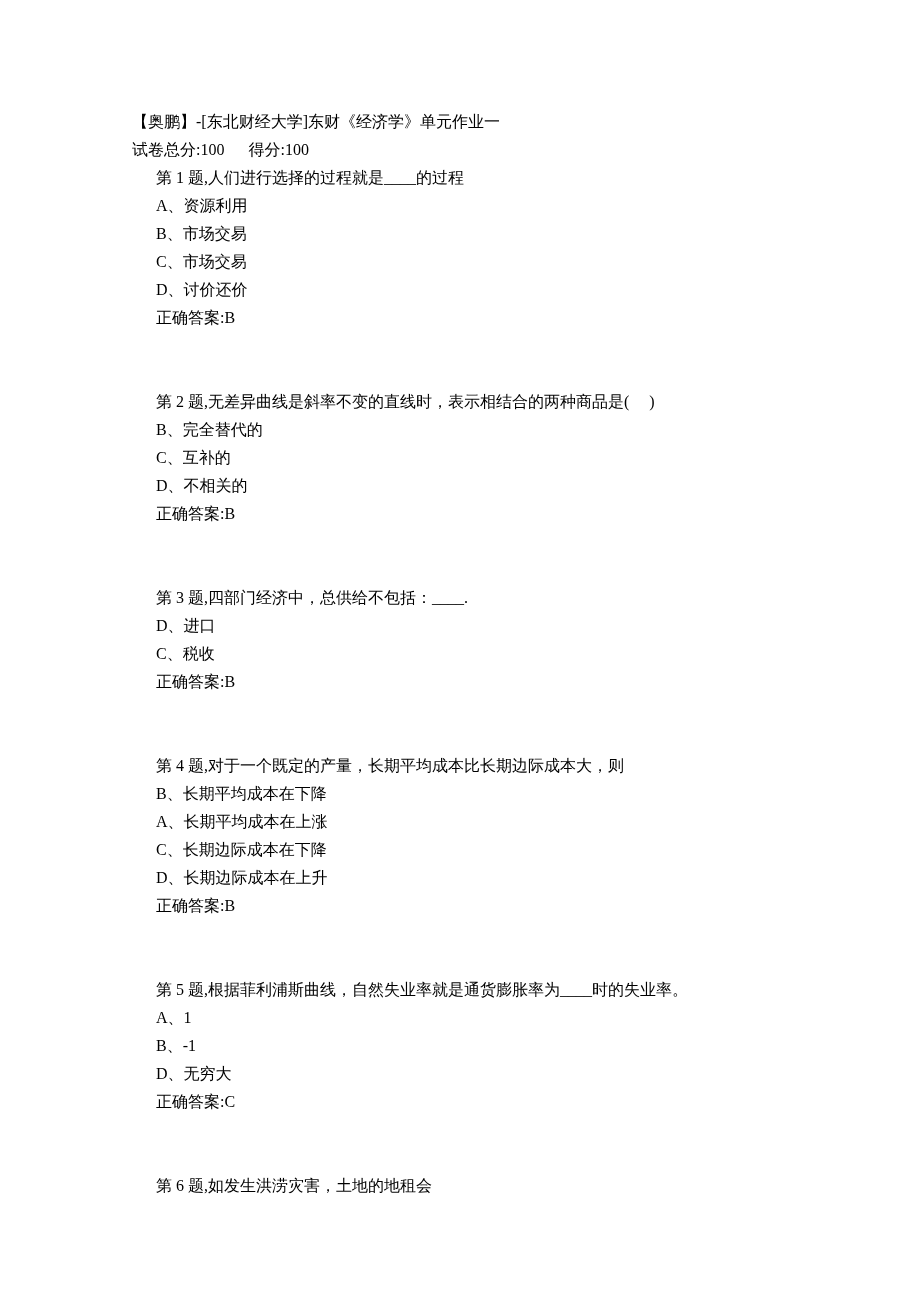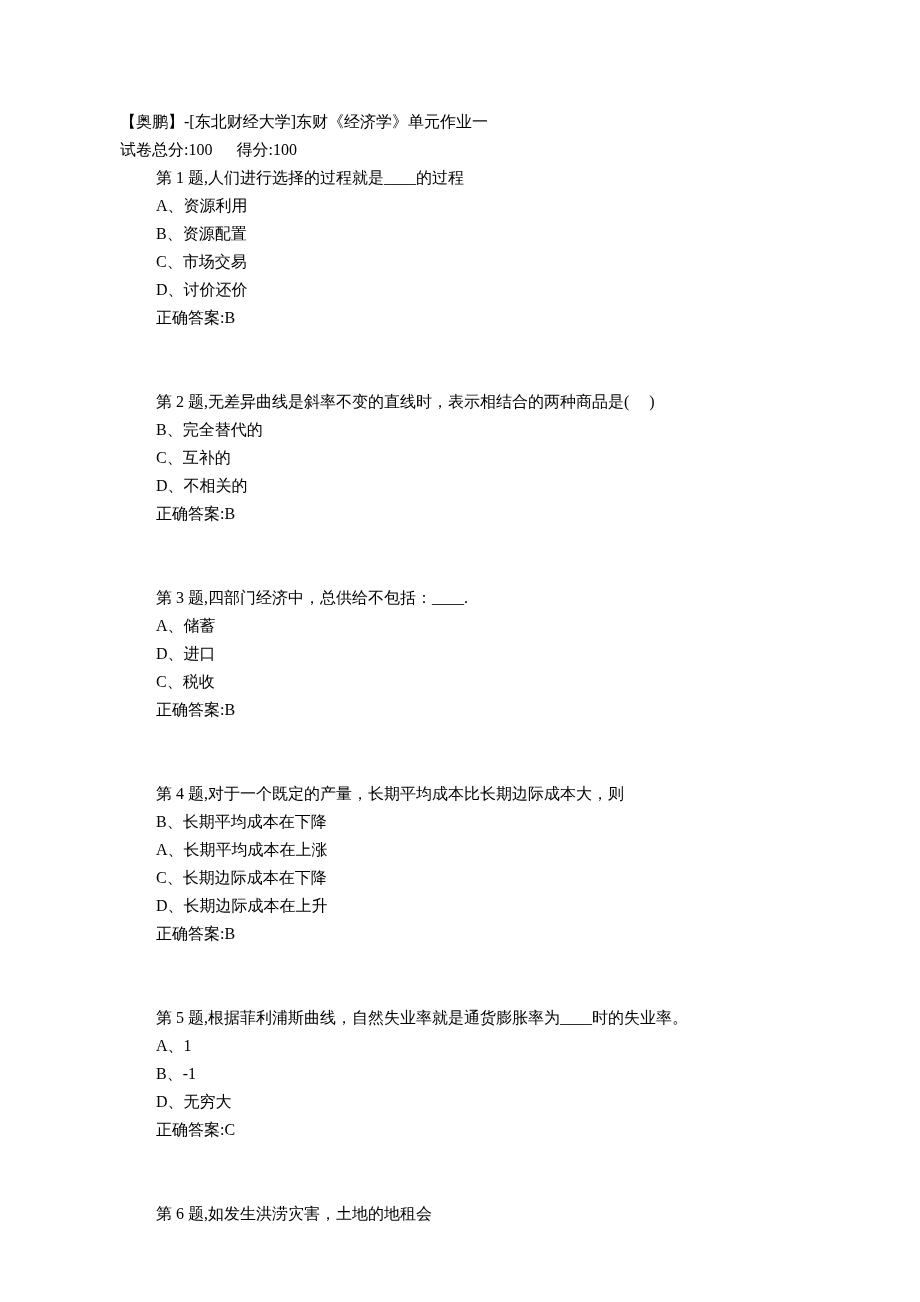--- a/index.html
+++ b/index.html
@@ -12,20 +12,21 @@
       color: #000;
     }
     .page {
       width: 920px;
       min-height: 1302px;
       padding: 108px 120px 60px 120px;
       box-sizing: border-box;
     }
     .header-line {
       white-space: pre;
+      margin-left: 12px;
     }
     .question-block {
       margin-top: 0;
       margin-left: 36px;
     }
     .q-text, .opt, .ans {
       white-space: pre-wrap;
     }
     .spacer {
       height: 56px;
@@ -35,41 +36,40 @@
 <body>
 
 <div class="page">
 
   <div class="header-line">【奥鹏】-[东北财经大学]东财《经济学》单元作业一</div>
   <div class="header-line">试卷总分:100      得分:100</div>
 
   <div class="question-block">
     <div class="q-text">第 1 题,人们进行选择的过程就是____的过程</div>
     <div class="opt">A、资源利用</div>
-    <div class="opt">B、资源配置</div>
+    <div class="opt">B、市场交易</div>
     <div class="opt">C、市场交易</div>
     <div class="opt">D、讨价还价</div>
     <div class="ans">正确答案:B</div>
   </div>
 
   <div class="spacer"></div>
 
   <div class="question-block">
     <div class="q-text">第 2 题,无差异曲线是斜率不变的直线时，表示相结合的两种商品是(     )</div>
     <div class="opt">B、完全替代的</div>
     <div class="opt">C、互补的</div>
     <div class="opt">D、不相关的</div>
     <div class="ans">正确答案:B</div>
   </div>
 
   <div class="spacer"></div>
 
   <div class="question-block">
     <div class="q-text">第 3 题,四部门经济中，总供给不包括：____.</div>
-    <div class="opt">A、储蓄</div>
     <div class="opt">D、进口</div>
     <div class="opt">C、税收</div>
     <div class="ans">正确答案:B</div>
   </div>
 
   <div class="spacer"></div>
 
   <div class="question-block">
     <div class="q-text">第 4 题,对于一个既定的产量，长期平均成本比长期边际成本大，则</div>
     <div class="opt">B、长期平均成本在下降</div>

